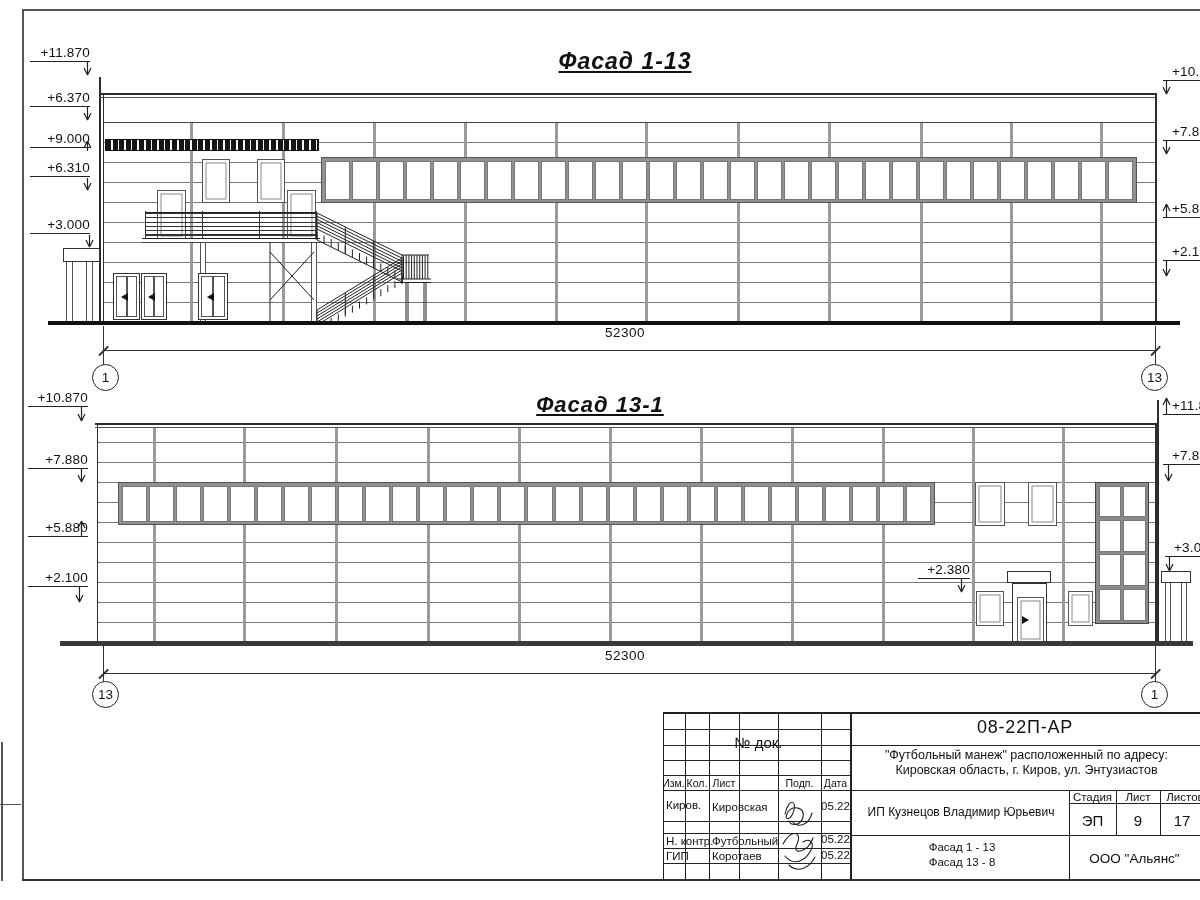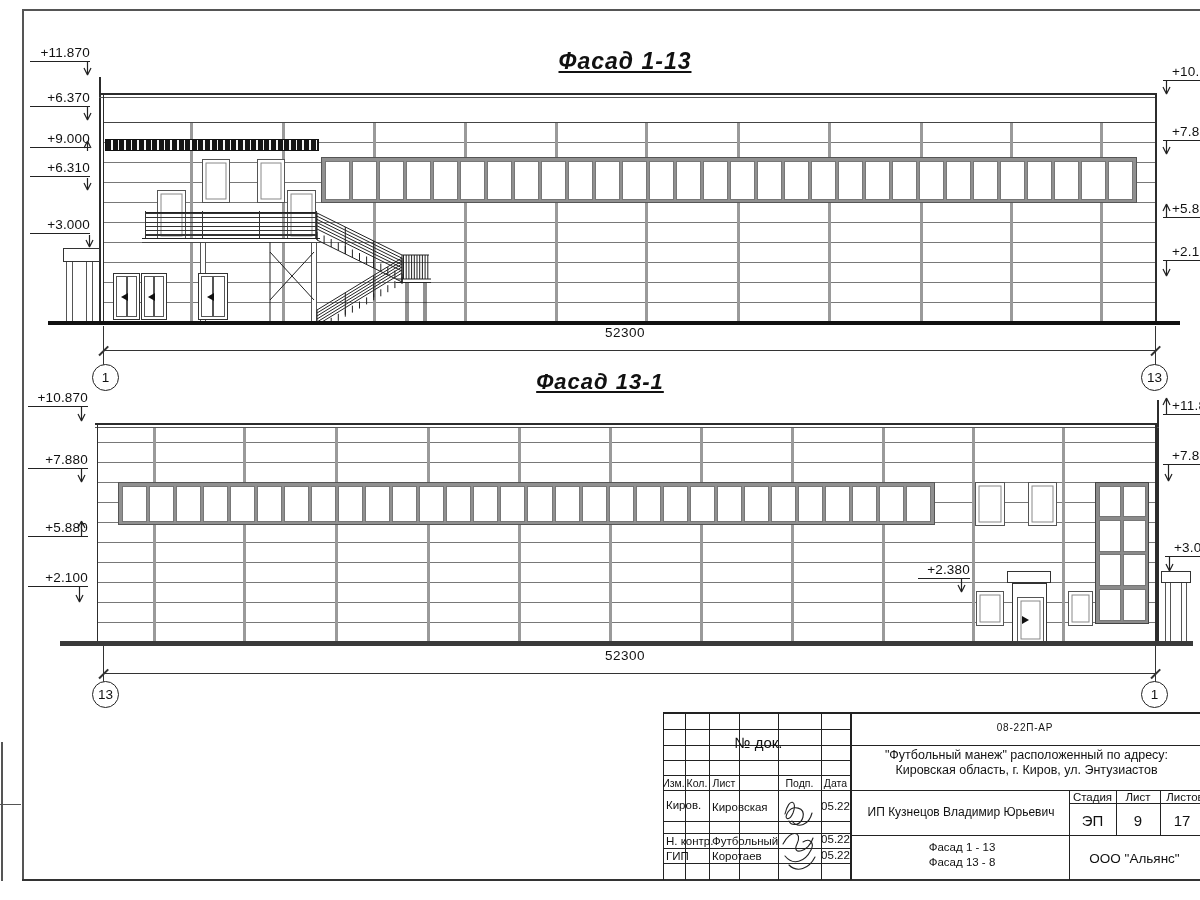--- a/index.html
+++ b/index.html
@@ -40,21 +40,21 @@
   .lvl.r{text-align:left;width:56px;padding-left:9px}
   .arr{position:absolute;width:11px}
   .arr svg path{stroke:#222;stroke-width:1.2;fill:none}
   .tick{position:absolute;width:13px;height:1.6px;background:#333;transform:rotate(-45deg)}
   .bubble{position:absolute;width:25px;height:25px;border:1.4px solid #222;border-radius:50%;
           background:#fff;display:flex;align-items:center;justify-content:center;font-size:13.5px}
   .dimtxt{position:absolute;font-size:13.5px;text-align:center;letter-spacing:.5px}
   .tb-txt{position:absolute;font-size:11.5px;display:flex;align-items:center;justify-content:center;
           text-align:center;white-space:nowrap;overflow:visible}
   .tb-txt.lft{justify-content:flex-start}
-  .tb-big{font-size:10px;letter-spacing:.8px}
+  .tb-big{font-size:18px;letter-spacing:.8px}
   .tb-med{font-size:12.5px}
   .tb-val{font-size:15px}
   .tb-co{font-size:13.5px}
   .tbl{position:absolute;background:#222}
   .ground{position:absolute;background:#111}
 </style>
 </head>
 <body>
 
 <div class="dim" style="left:22px;top:9px;width:1178px;height:2px;background:#555"></div>
@@ -207,21 +207,21 @@
     </svg></div>
 <div class="lvl r" style="left:1163px;top:202px">+5.880</div>
 <div class="arr up" style="left:1161px;top:203px;height:15px"><svg width="11" height="15" viewBox="0 0 11 15">
       <path d="M5.5 15 L5.5 1 M5.5 1 L2 8 M5.5 1 L9 8"></path>
     </svg></div>
 <div class="lvl r" style="left:1163px;top:245px">+2.100</div>
 <div class="arr d" style="left:1161px;top:261px;height:16px"><svg width="11" height="16" viewBox="0 0 11 16">
       <path d="M5.5 0 L5.5 15 M5.5 15 L2 8 M5.5 15 L9 8"></path>
     </svg></div>
 
-<div class="title" style="left:440px;top:369px;width:320px;font-size:22px">Фасад 13-1</div>
+<div class="title" style="left:440px;top:392px;width:320px;font-size:22px">Фасад 13-1</div>
 
 <div id="f2-grid">
     <div class="ln hl" style="left: 97px; top: 442px; width: 1058px; height: 1px;"></div>
     <div class="ln hl" style="left: 97px; top: 462px; width: 1058px; height: 1px;"></div>
     <div class="ln hl" style="left: 97px; top: 482px; width: 1058px; height: 1px;"></div>
     <div class="ln hl" style="left: 97px; top: 502px; width: 1058px; height: 1px;"></div>
     <div class="ln hl" style="left: 97px; top: 522px; width: 1058px; height: 1px;"></div>
     <div class="ln hl" style="left: 97px; top: 542px; width: 1058px; height: 1px;"></div>
     <div class="ln hl" style="left: 97px; top: 562px; width: 1058px; height: 1px;"></div>
     <div class="ln hl" style="left: 97px; top: 582px; width: 1058px; height: 1px;"></div>

